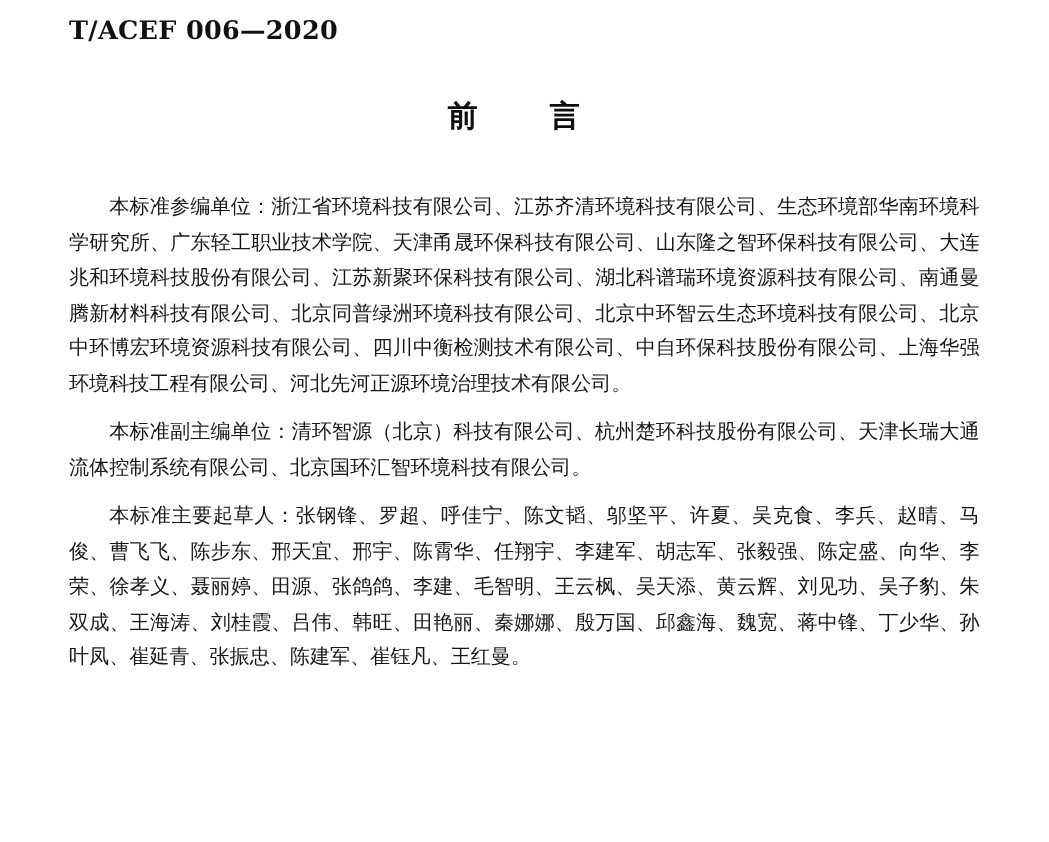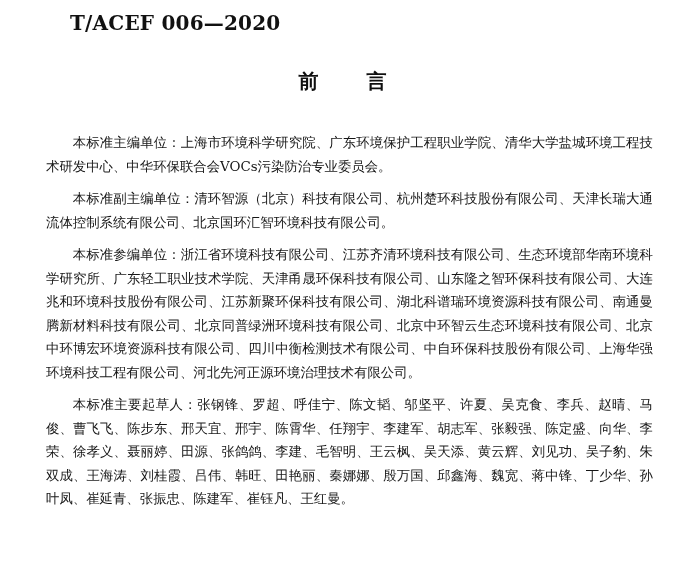--- a/index.html
+++ b/index.html
@@ -17,25 +17,24 @@
   .page {
     position: relative;
     width: 699px;
     height: 561px;
     box-sizing: border-box;
     padding: 0 46px;
   }
   .header {
     font-family: "DejaVu Serif", "Liberation Serif", serif;
     font-weight: bold;
-    font-size: 20px;
+    font-size: 17px;
     letter-spacing: 0.2px;
     padding-top: 11px;
     color: #111111;
-    margin-left: 24px;
   }
   .title {
     text-align: center;
     font-family: "DejaVu Serif", "Liberation Serif", serif;
     font-weight: bold;
     font-size: 20px;
     letter-spacing: 14px;
     margin-top: 33px;
     margin-bottom: 14px;
     color: #0f0f0f;
@@ -60,19 +59,18 @@
 </head>
 <body>
 
 <div class="page">
 
   <div class="header">T/ACEF 006—2020</div>
 
   <h1 class="title">前　言</h1>
 
   <div class="body-block">
-    <p class="para">本标准主编单位：上海市环境科学研究院、广东环境保护工程职业学院、清华大学盐城环境工程技术研发中心、中华环保联合会VOCs污染防治专业委员会。</p>
+    <p class="para">本标准参编单位：浙江省环境科技有限公司、江苏齐清环境科技有限公司、生态环境部华南环境科学研究所、广东轻工职业技术学院、天津甬晟环保科技有限公司、山东隆之智环保科技有限公司、大连兆和环境科技股份有限公司、江苏新聚环保科技有限公司、湖北科谱瑞环境资源科技有限公司、南通曼腾新材料科技有限公司、北京同普绿洲环境科技有限公司、北京中环智云生态环境科技有限公司、北京中环博宏环境资源科技有限公司、四川中衡检测技术有限公司、中自环保科技股份有限公司、上海华强环境科技工程有限公司、河北先河正源环境治理技术有限公司。</p>
     <p class="para">本标准副主编单位：清环智源（北京）科技有限公司、杭州楚环科技股份有限公司、天津长瑞大通流体控制系统有限公司、北京国环汇智环境科技有限公司。</p>
-    <p class="para">本标准参编单位：浙江省环境科技有限公司、江苏齐清环境科技有限公司、生态环境部华南环境科学研究所、广东轻工职业技术学院、天津甬晟环保科技有限公司、山东隆之智环保科技有限公司、大连兆和环境科技股份有限公司、江苏新聚环保科技有限公司、湖北科谱瑞环境资源科技有限公司、南通曼腾新材料科技有限公司、北京同普绿洲环境科技有限公司、北京中环智云生态环境科技有限公司、北京中环博宏环境资源科技有限公司、四川中衡检测技术有限公司、中自环保科技股份有限公司、上海华强环境科技工程有限公司、河北先河正源环境治理技术有限公司。</p>
     <p class="para">本标准主要起草人：张钢锋、罗超、呼佳宁、陈文韬、邬坚平、许夏、吴克食、李兵、赵晴、马俊、曹飞飞、陈步东、邢天宜、邢宇、陈霄华、任翔宇、李建军、胡志军、张毅强、陈定盛、向华、李荣、徐孝义、聂丽婷、田源、张鸽鸽、李建、毛智明、王云枫、吴天添、黄云辉、刘见功、吴子豹、朱双成、王海涛、刘桂霞、吕伟、韩旺、田艳丽、秦娜娜、殷万国、邱鑫海、魏宽、蒋中锋、丁少华、孙叶凤、崔延青、张振忠、陈建军、崔钰凡、王红曼。</p>
   </div>
 
 </div>
 
 </body></html>

